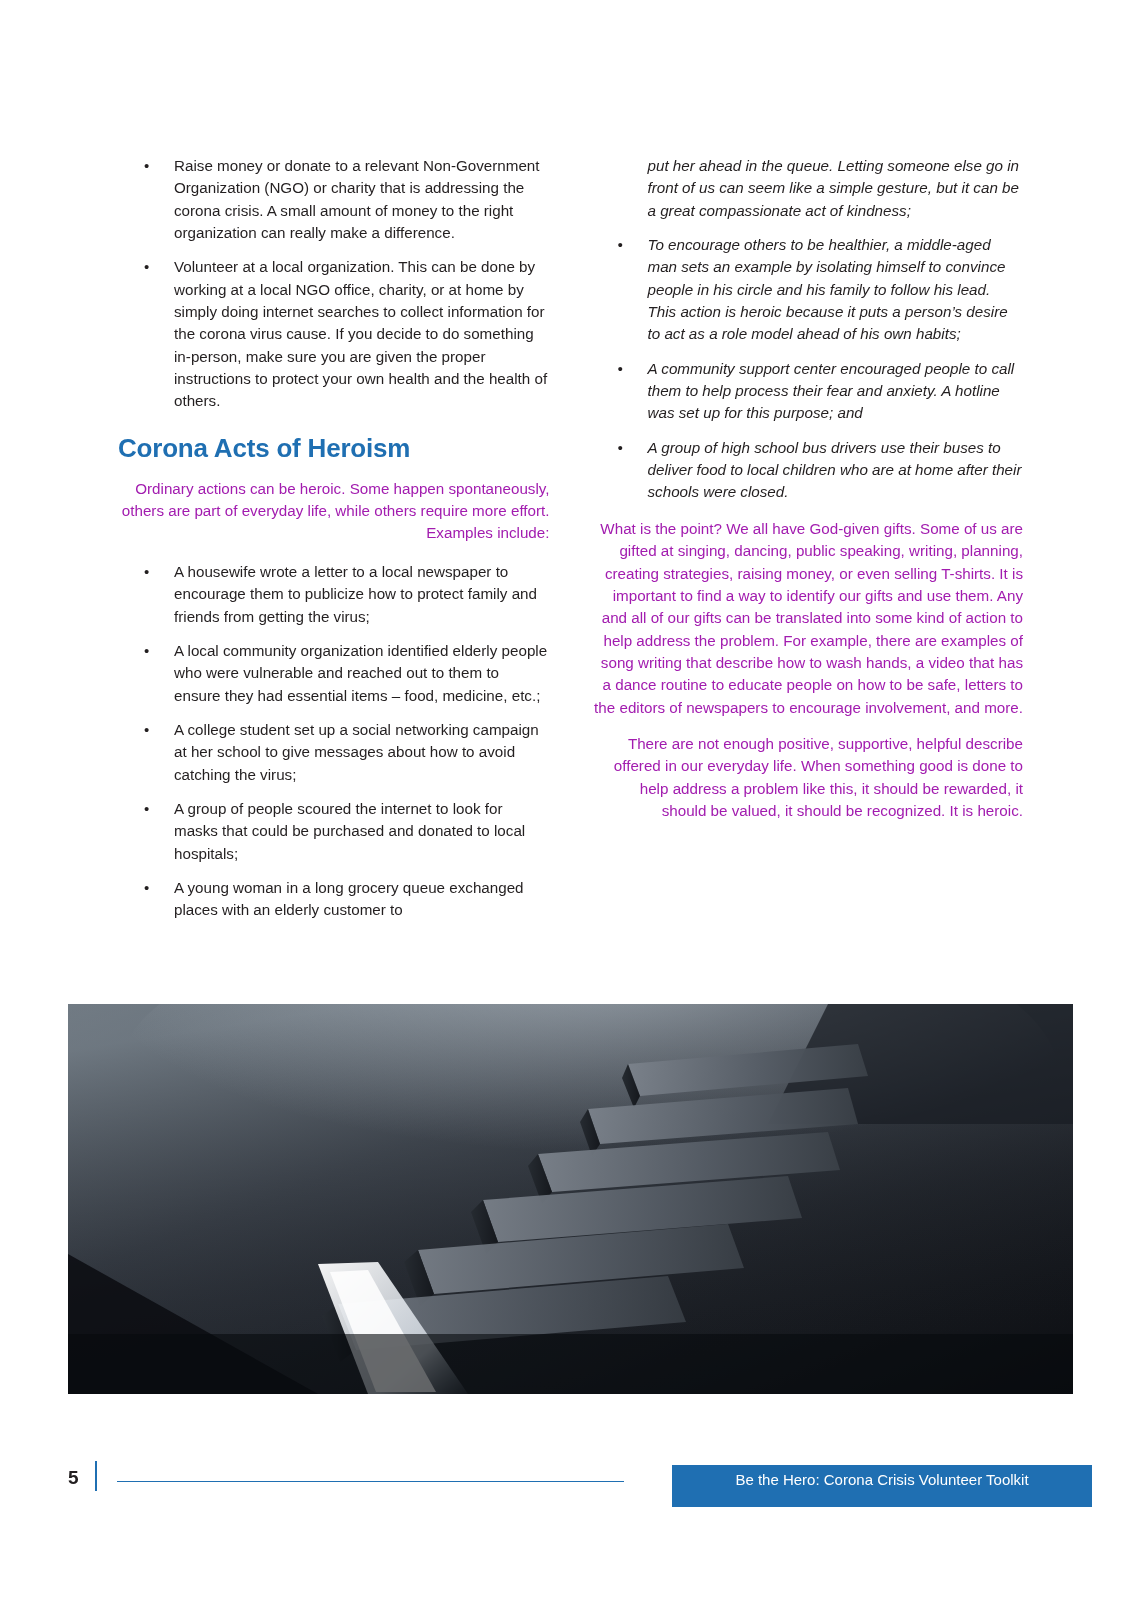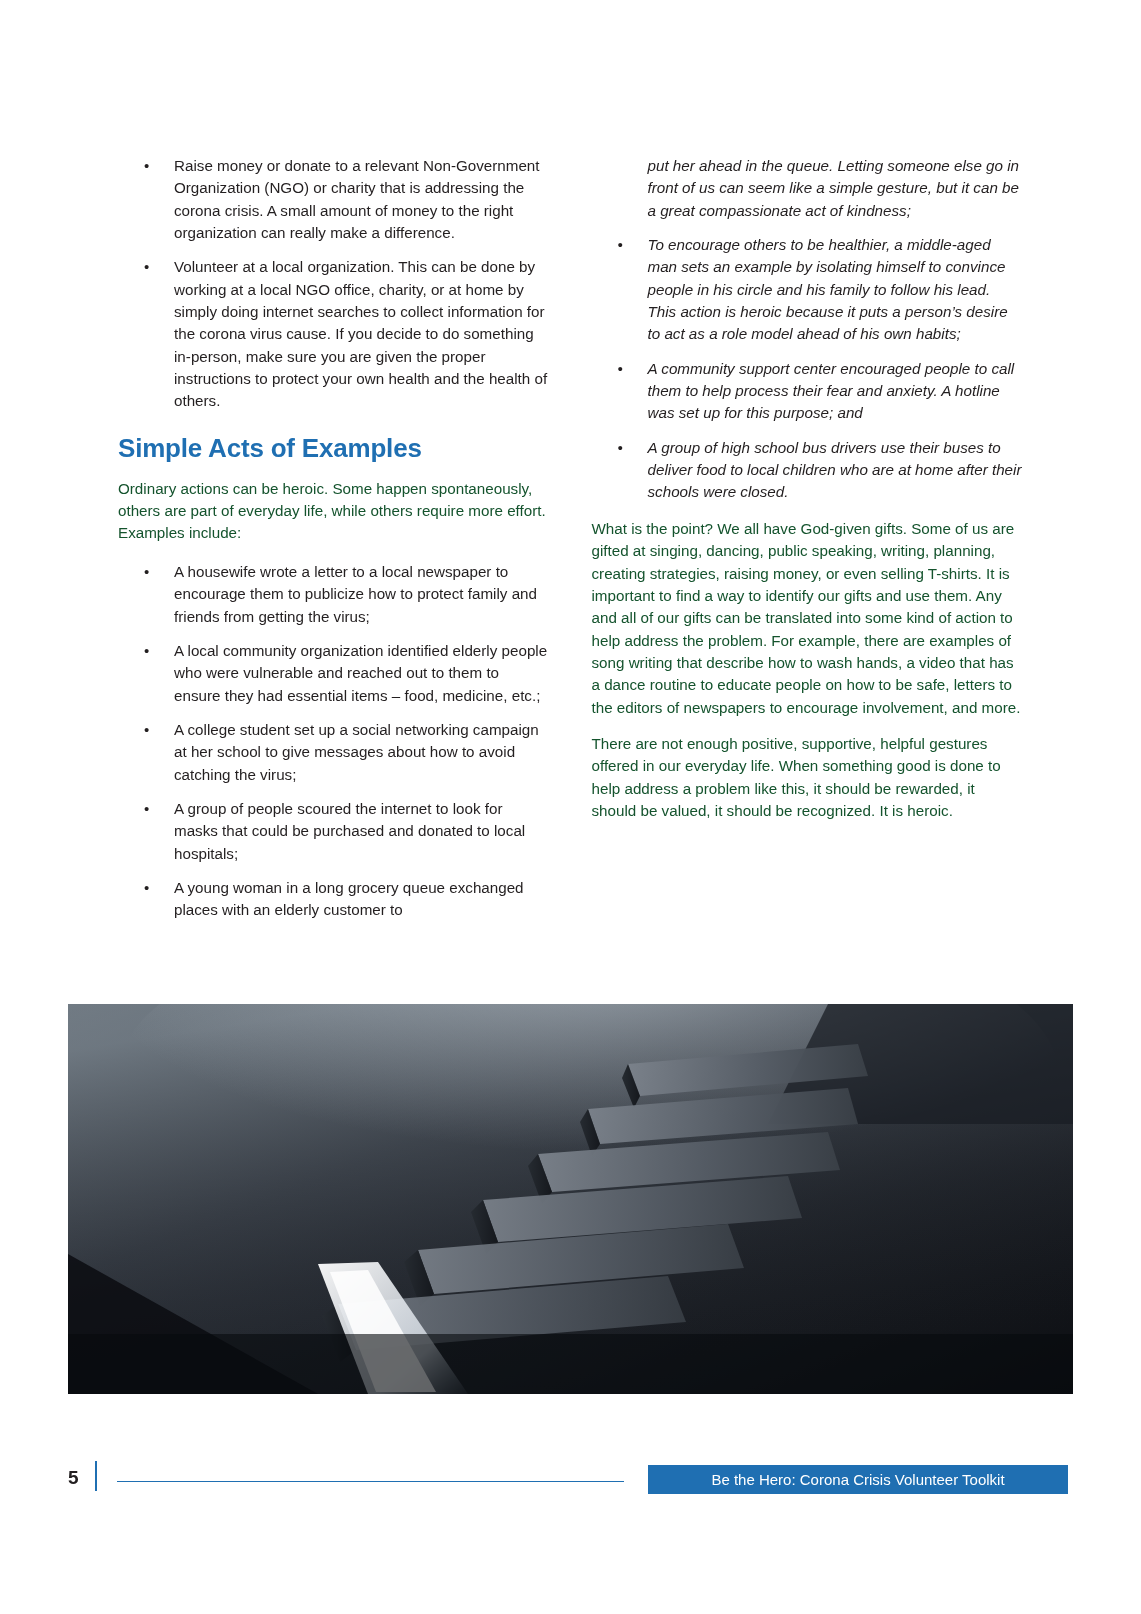--- a/index.html
+++ b/index.html
@@ -33,21 +33,22 @@
     gap: 42px;
     align-items: flex-start;
   }
   .col {
     width: 432px;
   }
   p {
     margin: 0 0 14px 0;
     font-size: 15.2px;
     line-height: 1.47;
-    color: #14532d;
+    color: #a21caf;
+    text-align: right;
   }
   ul {
     margin: 0 0 14px 0;
     padding: 0;
     list-style: none;
   }
   li {
     position: relative;
     padding-left: 56px;
     margin-bottom: 12px;
@@ -116,24 +117,24 @@
   .footer-rule {
     position: absolute;
     left: 117px;
     top: 26px;
     width: 507px;
     height: 1px;
     background: #1f6fb2;
   }
   .footer-tab {
     position: absolute;
-    left: 648px;
+    left: 672px;
     top: 10px;
     width: 420px;
-    height: 29px;
+    height: 42px;
     background: #1f6fb2;
   }
   .footer-tab span {
     display: block;
     text-align: center;
     line-height: 29px;
     color: #ffffff;
     font-size: 15px;
   }
 </style>
@@ -150,21 +151,21 @@
           <li>
             <span class="bullet">•</span>
             <span>Raise money or donate to a relevant Non-Government Organization (NGO) or charity that is addressing the corona crisis. A small amount of money to the right organization can really make a difference.</span>
           </li>
           <li>
             <span class="bullet">•</span>
             <span>Volunteer at a local organization. This can be done by working at a local NGO office, charity, or at home by simply doing internet searches to collect information for the corona virus cause. If you decide to do something in-person, make sure you are given the proper instructions to protect your own health and the health of others.</span>
           </li>
         </ul>
 
-        <h2 class="section-title">Simple Acts of Examples</h2>
+        <h2 class="section-title">Corona Acts of Heroism</h2>
 
         <p class="lead-para">Ordinary actions can be heroic. Some happen spontaneously, others are part of everyday life, while others require more effort. Examples include:</p>
 
         <ul>
           <li>
             <span class="bullet">•</span>
             <span>A housewife wrote a letter to a local newspaper to encourage them to publicize how to protect family and friends from getting the virus;</span>
           </li>
           <li>
             <span class="bullet">•</span>
@@ -198,21 +199,21 @@
             <span class="bullet">•</span>
             <span>A community support center encouraged people to call them to help process their fear and anxiety.  A hotline was set up for this purpose; and</span>
           </li>
           <li>
             <span class="bullet">•</span>
             <span>A group of high school bus drivers use their buses to deliver food to local children who are at home after their schools were closed.</span>
           </li>
         </ul>
 
         <p>What is the point? We all have God-given gifts. Some of us are gifted at singing, dancing, public speaking, writing, planning, creating strategies, raising money, or even selling T-shirts. It is important to find a way to identify our gifts and use them. Any and all of our gifts can be translated into some kind of action to help address the problem. For example, there are examples of song writing that describe how to wash hands, a video that has a dance routine to educate people on how to be safe, letters to the editors of newspapers to encourage involvement, and more.</p>
-        <p>There are not enough positive, supportive, helpful gestures offered in our everyday life. When something good is done to help address a problem like this, it should be rewarded, it should be valued, it should be recognized.  It is heroic.</p>
+        <p>There are not enough positive, supportive, helpful describe offered in our everyday life. When something good is done to help address a problem like this, it should be rewarded, it should be valued, it should be recognized.  It is heroic.</p>
       </div>
 
     </div>
   </div>
 
   <div class="photo">
     <svg width="1005" height="390" viewBox="0 0 1005 390" xmlns="http://www.w3.org/2000/svg">
       <defs>
         <linearGradient id="bg" x1="0" y1="0" x2="1" y2="1">
           <stop offset="0%" stop-color="#4d545c"></stop>

